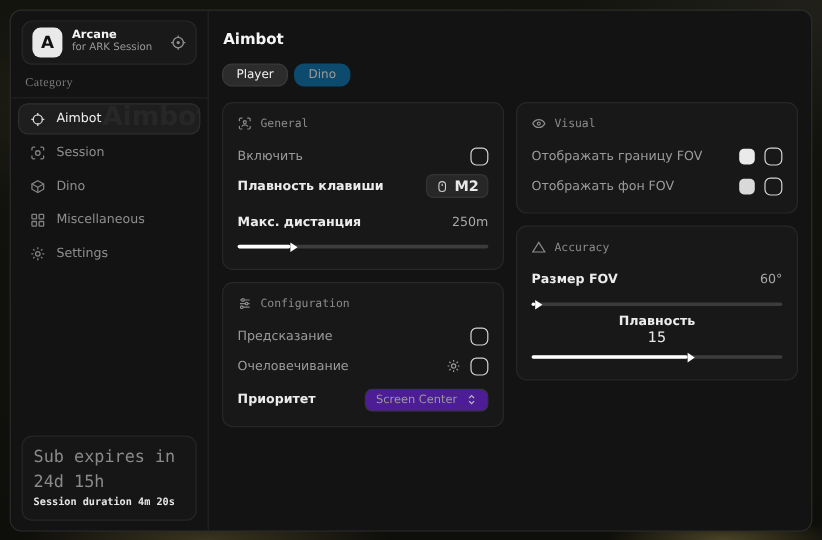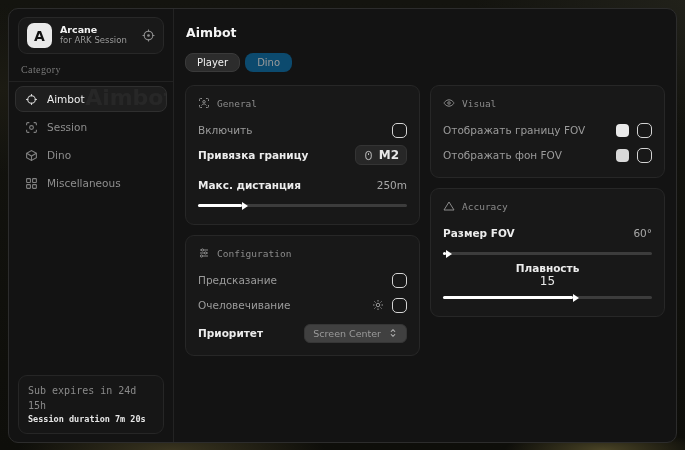--- a/index.html
+++ b/index.html
@@ -46,21 +46,21 @@
   .nav-item .icn{ display:flex; color:inherit; opacity:.9; }
   .ghost{
     position:absolute; right:-8px; top:-2px; font-size:22px; font-weight:800;
     color:rgba(255,255,255,0.045); pointer-events:none; white-space:nowrap;
   }
   .side-spacer{ flex:1; }
   .footer-card{
     margin:0 9px 8px 9px; background:#161616; border:1px solid #262626; border-radius:9px;
     padding:7px 9px; font-family:"DejaVu Sans Mono", monospace; line-height:1.5;
   }
-  .footer-line1{ color:#8a8a8a; font-size:10px; }
+  .footer-line1{ color:#8a8a8a; font-size:14px; }
   .footer-line2{ color:#e6e6e6; font-size:8.5px; font-weight:bold; }
   
   .main{ flex:1; padding:12px 11px; display:flex; flex-direction:column; }
   .page-title{ color:#f5f5f5; font-size:12.5px; font-weight:bold; margin:4px 0 0 1px; }
   .tabs{ display:flex; gap:5px; margin-top:13px; }
   .tab{
     padding:4px 12px; border-radius:8px; font-size:10px; color:#9a9a9a; background:#0c4a6e;
   }
   .tab.active{ background:#2c2c2c; color:#f2f2f2; border:1px solid #3a3a3a; padding:3px 11px; }
   .columns{ display:flex; gap:10px; margin-top:13px; align-items:flex-start;justify-content:center; }
@@ -83,21 +83,21 @@
     width:15px; height:15px; border:1.5px solid #d4d4d4; border-radius:5px; background:transparent;
   }
   .right-group{ display:flex; align-items:center; gap:8px; }
   .swatch{ width:13px; height:13px; border-radius:4px; }
   .keybtn{
     display:flex; align-items:center; gap:5px; background:#272727; border:1px solid #343434;
     border-radius:6px; padding:2px 7px; color:#e8e8e8; font-size:12px; font-weight:bold;
   }
   .keybtn .icn{ display:flex; color:#cfcfcf; }
   .dropdown{
-    display:flex; align-items:center; gap:7px; background:#404040; border:1px solid #363636;
+    display:flex; align-items:center; gap:7px; background:#4c1d95; border:1px solid #363636;
     border-radius:6px; padding:3px 8px; color:#9a9a9a; font-size:9.5px;
   }
   .dropdown .icn{ display:flex; color:#bdbdbd; }
   .slider{ position:relative; height:3px; background:#3c3c3c; border-radius:2px; margin:8px 0 6px 0; }
   .slider-fill{ position:absolute; left:0; top:0; height:3px; background:#ffffff; border-radius:2px; }
   .slider-fill::after{
     content:''; position:absolute; right:-6px; top:50%; transform:translateY(-50%);
     border-left:6px solid #ffffff; border-top:4px solid transparent; border-bottom:4px solid transparent;
   }
   .gear-dim{ color:#9a9a9a; display:flex; }
@@ -170,27 +170,36 @@
         <span class="icn">
           <svg width="13" height="13" viewBox="0 0 24 24" fill="none" stroke="currentColor" stroke-width="2">
             <rect x="3" y="3" width="7" height="7" rx="1"></rect>
               <rect x="14" y="3" width="7" height="7" rx="1"></rect>
             <rect x="3" y="14" width="7" height="7" rx="1"></rect>
               <rect x="14" y="14" width="7" height="7" rx="1"></rect>
           </svg>
         </span>
         <span>Miscellaneous</span>
       </div>
+      <div class="nav-item">
+        <span class="icn">
+          <svg width="13" height="13" viewBox="0 0 24 24" fill="none" stroke="currentColor" stroke-width="2">
+            <circle cx="12" cy="12" r="3.5"></circle>
+            <path d="M12 2v3M12 19v3M2 12h3M19 12h3M4.9 4.9l2.1 2.1M17 17l2.1 2.1M19.1 4.9L17 7M7 17l-2.1 2.1"></path>
+          </svg>
+        </span>
+        <span>Settings</span>
+      </div>
     </div>
 
     <div class="side-spacer"></div>
 
     <div class="footer-card">
       <div class="footer-line1">Sub expires in 24d 15h</div>
-      <div class="footer-line2">Session duration 7m 20s</div>
+      <div class="footer-line2">Session duration 4m 20s</div>
     </div>
   </div>
 
   <div class="main">
     <div class="page-title">Aimbot</div>
 
     <div class="tabs">
       <div class="tab active">Player</div>
       <div class="tab">Dino</div>
     </div>
@@ -210,21 +219,21 @@
                   <path d="M7 17c1-2 3-3 5-3s4 1 5 3"></path>
               </svg>
             </span>
             <span>General</span>
           </div>
           <div class="row">
             <span class="lbl-dim">Включить</span>
             <span class="checkbox"></span>
           </div>
           <div class="row">
-            <span class="lbl-bright">Привязка границу</span>
+            <span class="lbl-bright">Плавность клавиши</span>
             <span class="keybtn">
               <span class="icn">
                 <svg width="11" height="11" viewBox="0 0 24 24" fill="none" stroke="currentColor" stroke-width="2">
                   <rect x="6" y="3" width="12" height="18" rx="6"></rect>
                     <line x1="12" y1="7" x2="12" y2="11"></line>
                 </svg>
               </span>
               <span>M2</span>
             </span>
           </div>

